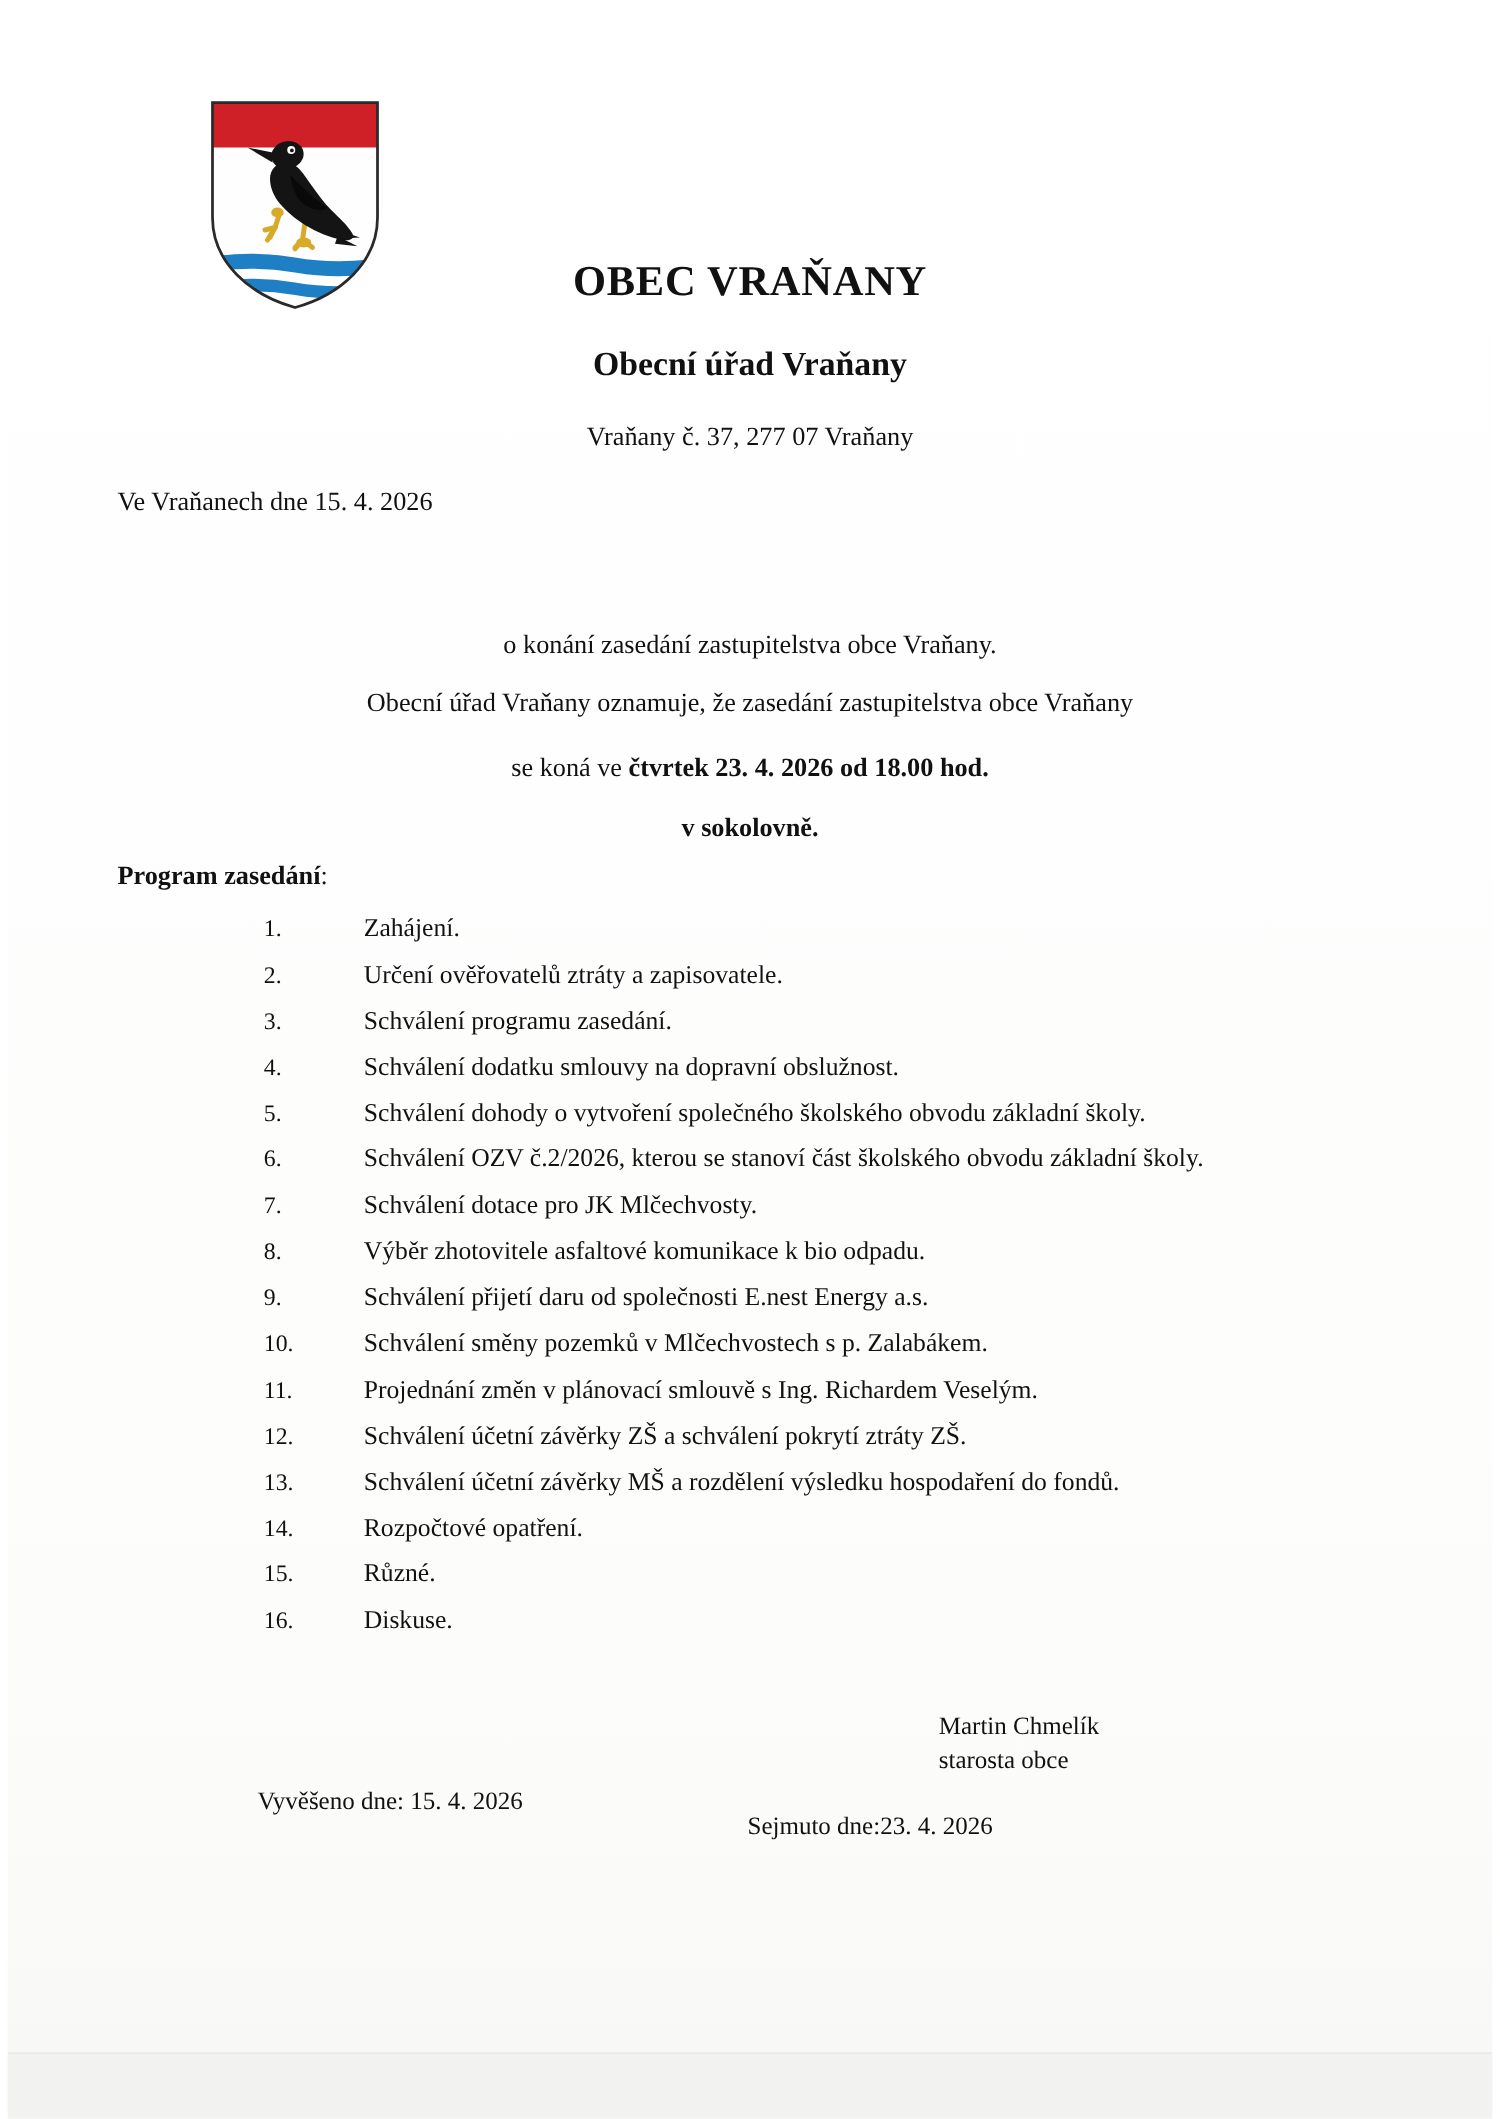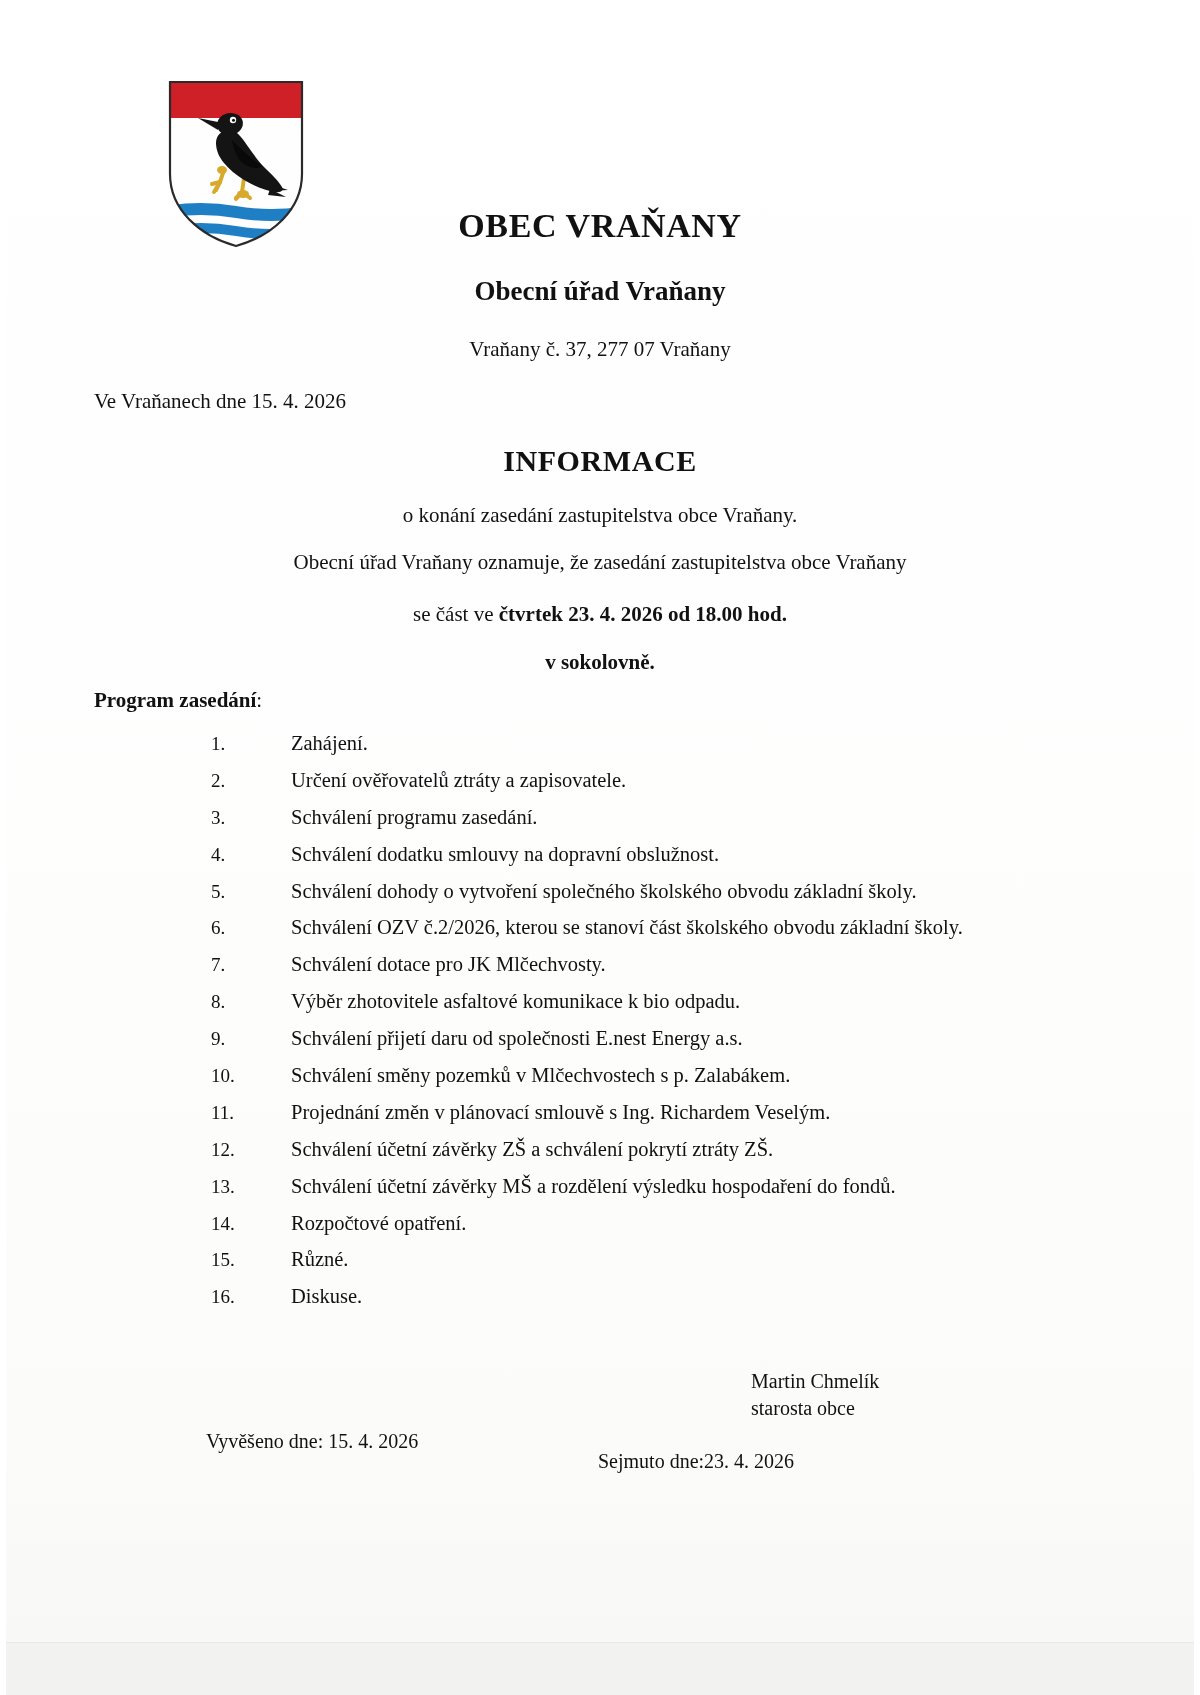--- a/index.html
+++ b/index.html
@@ -258,26 +258,25 @@
   </div>
 
   <div class="hdr-block">
     <h1 class="org-name">OBEC VRAŇANY</h1>
     <h2 class="office-name">Obecní úřad Vraňany</h2>
     <p class="address">Vraňany č. 37, 277 07 Vraňany</p>
   </div>
 
   <div class="place-date">Ve Vraňanech dne 15. 4. 2026</div>
 
-  <div class="info-title">INFORMACE</div>
   <div class="info-sub">o konání zasedání zastupitelstva obce Vraňany.</div>
   <div class="info-body">Obecní úřad Vraňany oznamuje, že zasedání zastupitelstva obce Vraňany</div>
 
   <div class="info-when">
-    <span>se část ve </span><b>čtvrtek 23. 4. 2026 od 18.00 hod.</b>
+    <span>se koná ve </span><b>čtvrtek 23. 4. 2026 od 18.00 hod.</b>
   </div>
 
   <div class="info-where">v sokolovně.</div>
 
   <div class="program-label">
     <b>Program zasedání</b><span>:</span>
   </div>
 
   <ol class="agenda" id="agenda-list">
       <li>

